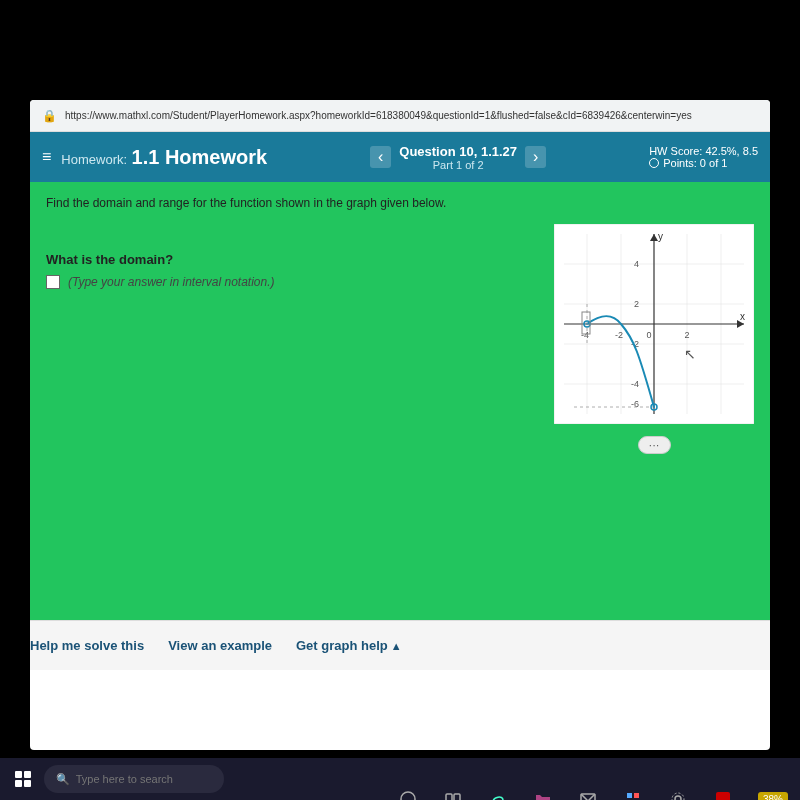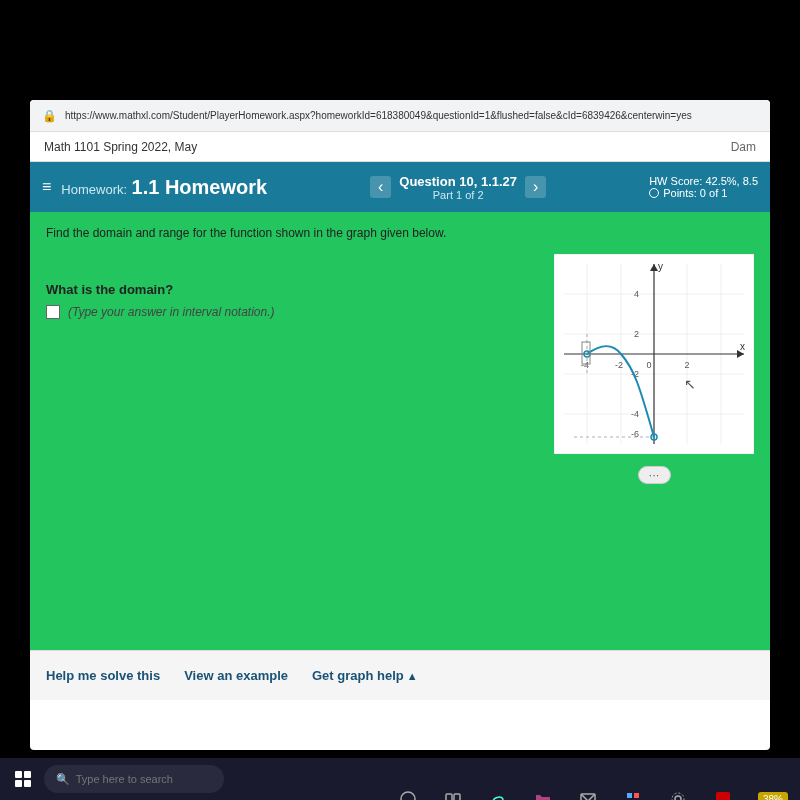--- a/index.html
+++ b/index.html
@@ -204,21 +204,21 @@
     .help-bar {
       position: absolute;
       bottom: 0;
       left: 0;
       right: 0;
       height: 50px;
       background: #f5f5f5;
       border-top: 1px solid #ddd;
       display: flex;
       align-items: center;
-      padding: 0 16px;
+      padding: 0 0;
       gap: 24px;
     }
     .help-bar .help-link {
       font-size: 13px;
       color: #1a5276;
       font-weight: 600;
       cursor: pointer;
       text-decoration: none;
     }
     .help-bar .get-more-help {
@@ -335,24 +335,20 @@
 </head>
 <body>
 
 <div class="browser-frame">
 
   <div class="address-bar">
     <span class="lock-icon">🔒</span>
     <span class="url-text">https://www.mathxl.com/Student/PlayerHomework.aspx?homeworkId=618380049&amp;questionId=1&amp;flushed=false&amp;cId=6839426&amp;centerwin=yes</span>
   </div>
 
-  <div class="site-header">
-    <span class="course-title">Math 1101 Spring 2022, May</span>
-    <span class="dam-text">Dam</span>
-  </div>
 
   <div class="hw-header">
     <span class="menu-icon">≡</span>
     <div>
       <span class="hw-label">Homework:</span>
       <span class="hw-title">1.1 Homework</span>
     </div>
 
     <div class="nav-center">
       <button class="nav-arrow">‹</button>

